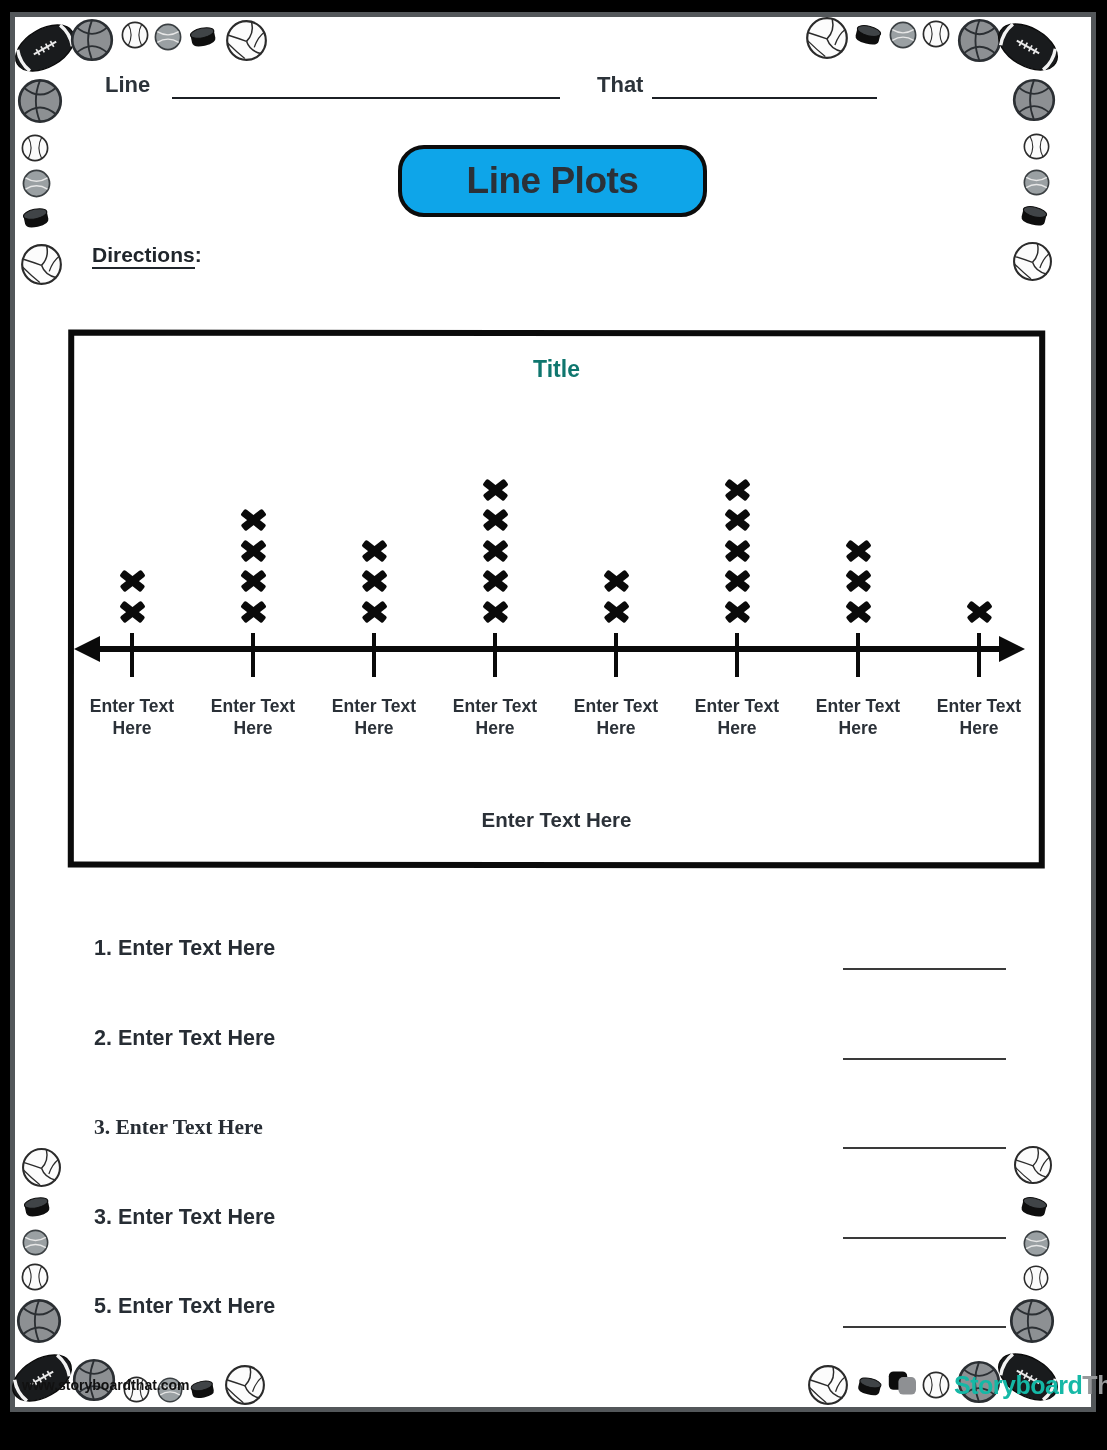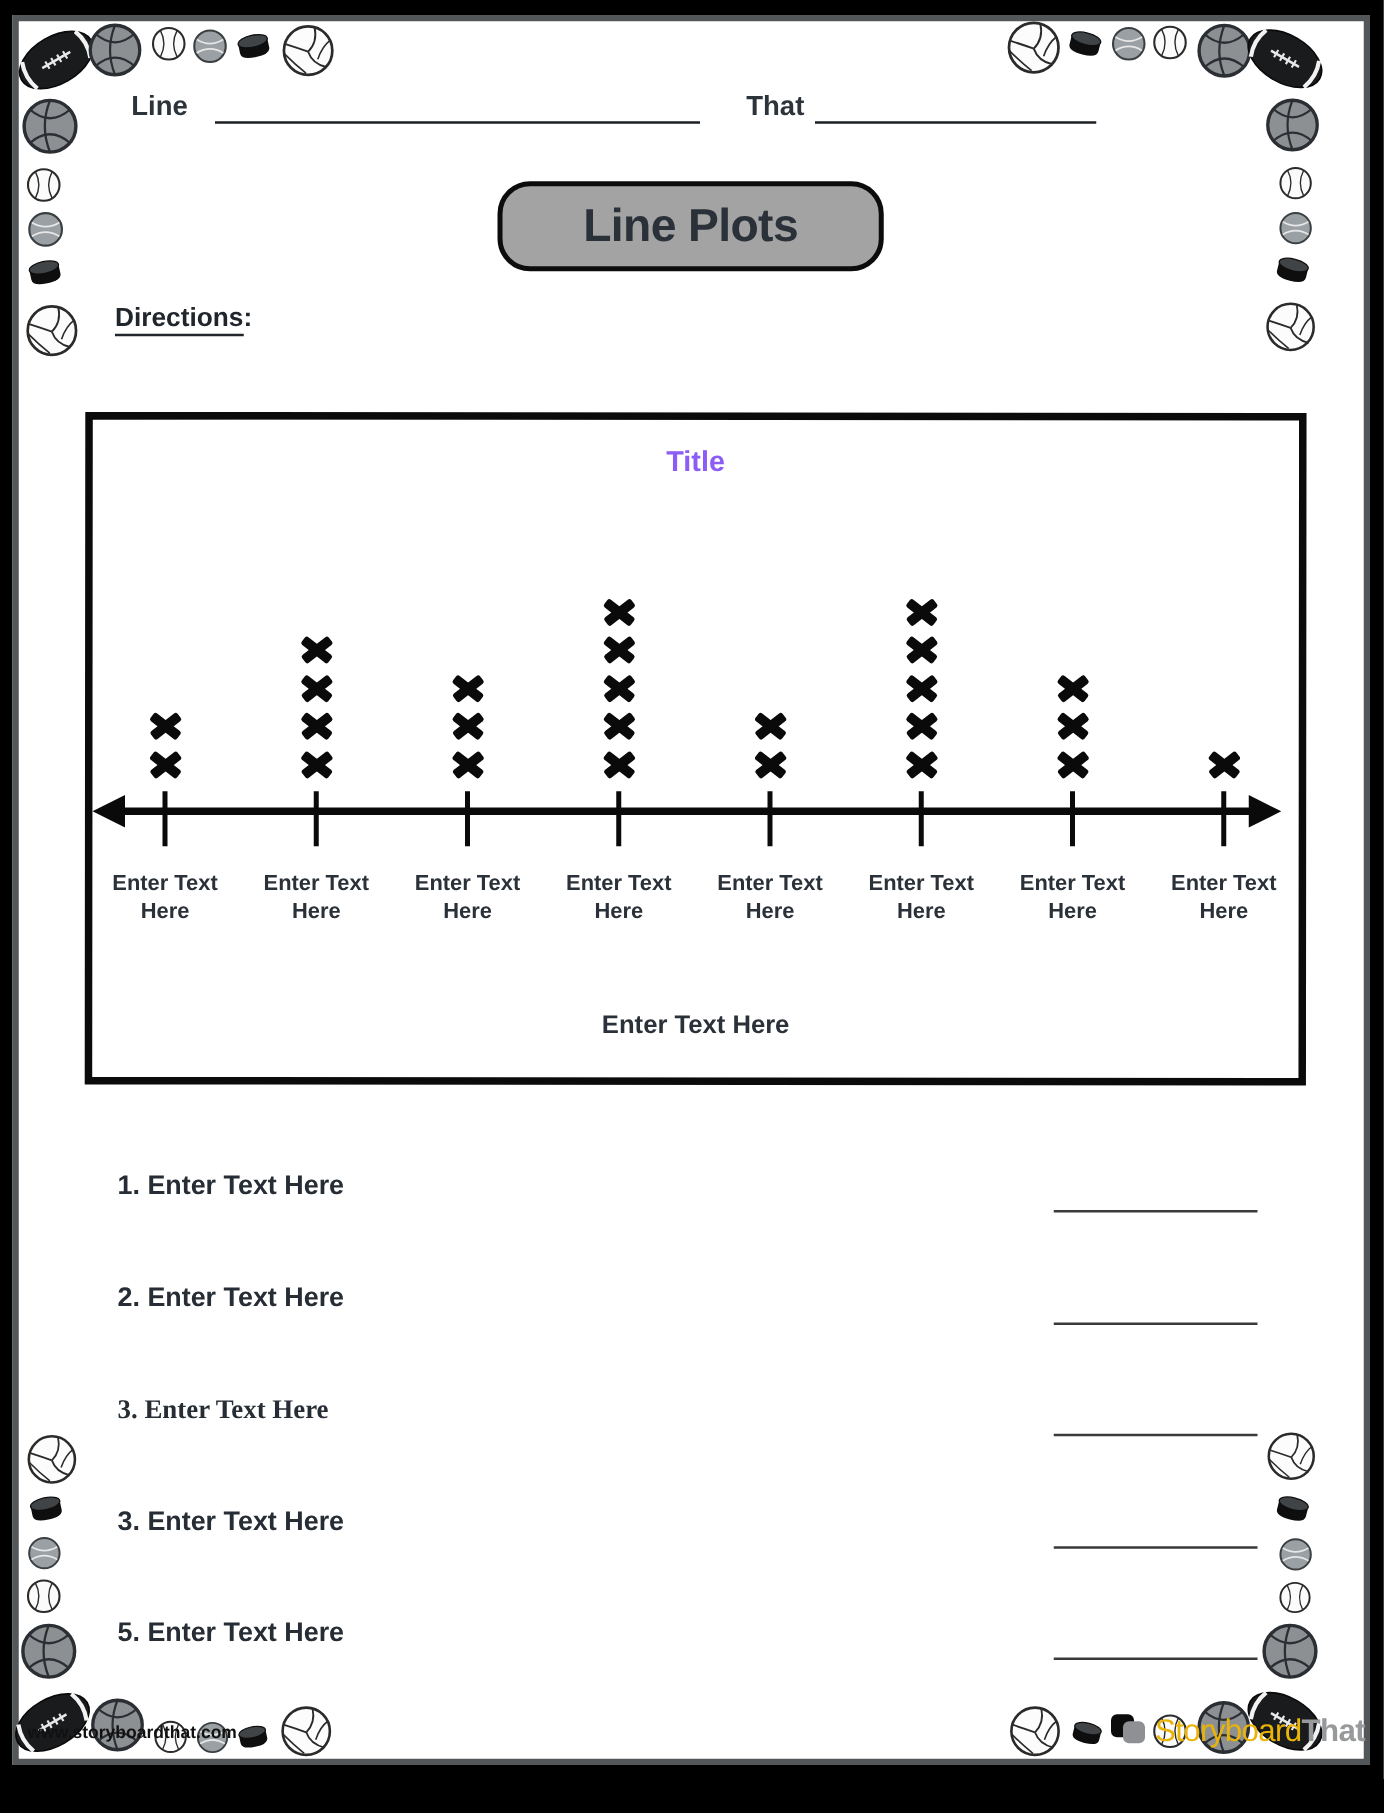--- a/index.html
+++ b/index.html
@@ -17,32 +17,32 @@
   .ball svg{width:100%;height:100%;display:block;}
   .content{position:absolute;inset:0;z-index:2;}
 
   .field-label{position:absolute;font-weight:700;font-size:22px;color:#2c333a;}
   .blank-line{position:absolute;height:0;border-bottom:2.5px solid #1c2025;cursor:text;}
   .q-ansline{position:absolute;height:0;border-bottom:2px solid #3a3a3a;cursor:text;}
 
   .title-badge{
     position:absolute;left:398px;top:145px;width:309px;height:72px;
     border:4.5px solid #0c0c0c;border-radius:26px;box-sizing:border-box;
-    display:flex;align-items:center;justify-content:center;background:#a3a3a3;
+    display:flex;align-items:center;justify-content:center;background:#0ea5e9;
   }
   .title-badge span{font-size:37px;font-weight:700;color:#2b3138;letter-spacing:-0.5px;}
 
   .directions{position:absolute;left:92px;top:243px;font-size:21px;font-weight:700;color:#20262c;}
   .directions .dir-word{border-bottom:2.5px solid #20262c;padding-bottom:1px;}
 
   .plot-box{position:absolute;left:68px;top:330px;width:977px;height:538px;}
   .sketch-border{position:absolute;inset:0;border:6px solid #0b0b0b;transform:rotate(0.05deg);}
   .sketch-border::after{content:'';position:absolute;inset:-2px;border:1.5px solid #0b0b0b;transform:rotate(-0.12deg);}
   .plot-title{position:absolute;left:0;right:0;top:26px;text-align:center;
-    font-size:23px;font-weight:700;color:#8b5cf6;}
+    font-size:23px;font-weight:700;color:#0f766e;}
   .number-line{position:absolute;left:20px;top:316px;width:917px;height:6px;background:#0a0a0a;}
   .nl-arrow{position:absolute;width:0;height:0;border-top:13px solid transparent;border-bottom:13px solid transparent;}
   .nl-arrow.left{left:6px;top:306px;border-right:26px solid #0a0a0a;}
   .nl-arrow.right{left:931px;top:306px;border-left:26px solid #0a0a0a;}
   .tick{position:absolute;top:303px;width:4px;height:44px;background:#0a0a0a;}
   .x-stack{position:absolute;display:flex;flex-direction:column;align-items:center;gap:8.5px;}
   .xmark{position:relative;width:24px;height:22px;}
   .xmark::before,.xmark::after{content:'';position:absolute;left:-1.5px;top:7.5px;width:27px;height:7.5px;background:#0a0a0a;border-radius:2px;}
   .xmark::before{transform:rotate(38deg);}
   .xmark::after{transform:rotate(-38deg);}
@@ -50,21 +50,21 @@
     font-size:17.5px;line-height:22px;font-weight:700;color:#2b3138;cursor:text;}
   .axis-label{position:absolute;left:0;right:0;top:478px;text-align:center;
     font-size:20.5px;font-weight:700;color:#2b3138;cursor:text;}
 
   .q-row{position:absolute;left:0;width:1107px;height:60px;}
   .q-text{position:absolute;left:94px;top:0;font-size:21.5px;font-weight:700;color:#272d34;cursor:text;}
 
   .footer-url{position:absolute;left:22px;top:1377px;font-size:14px;font-weight:700;color:#111;z-index:3;}
   .brand{position:absolute;left:888px;top:1369px;display:flex;align-items:center;z-index:3;}
   .brand-icon{width:32px;height:32px;margin-right:4px;}
-  .brand .b1{font-size:25px;font-weight:400;color:#eab308;letter-spacing:-0.5px;}
+  .brand .b1{font-size:25px;font-weight:700;color:#14b8a6;letter-spacing:-0.5px;margin-left:30px;}
   .brand .b2{font-size:25px;font-weight:700;color:#97999b;letter-spacing:-0.5px;}
   .defs-svg{position:absolute;width:0;height:0;}
 </style>
 </head>
 <body>
 
 <svg class="defs-svg" aria-hidden="true">
   <defs>
     <symbol id="sym-baseball" viewBox="0 0 100 100">
       <circle cx="50" cy="50" r="45" fill="#fbfbfb" stroke="#2b2b2b" stroke-width="6"></circle>

